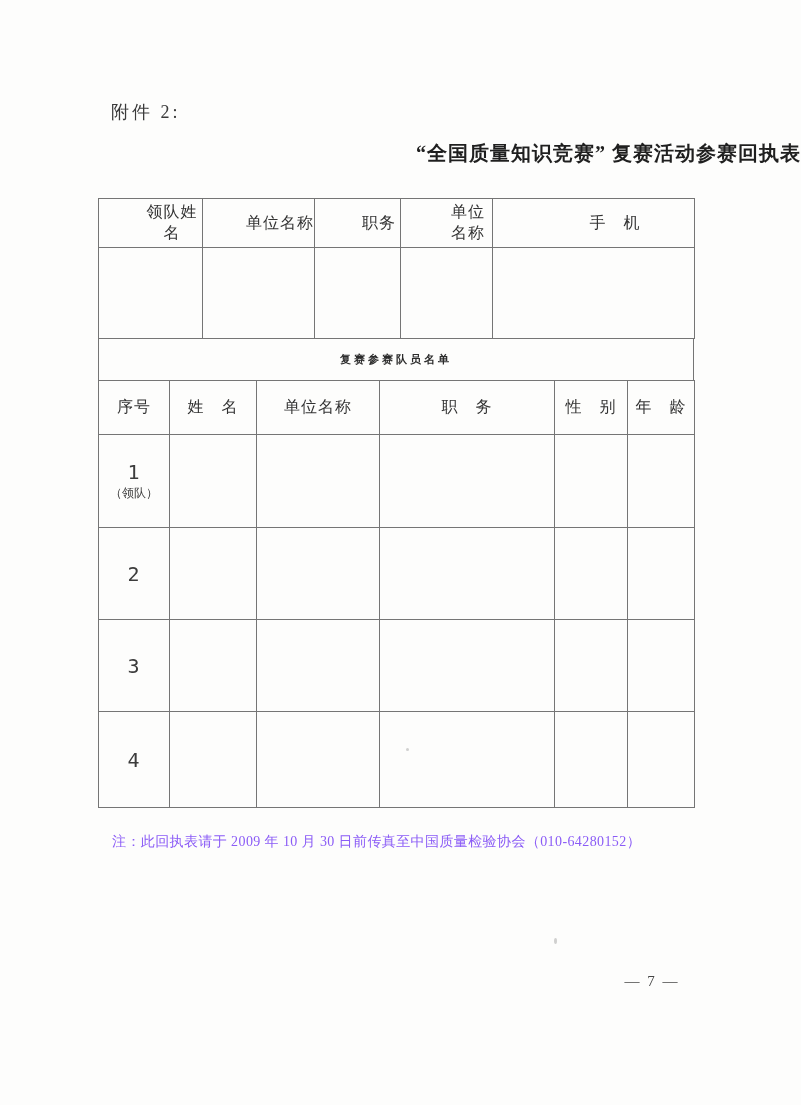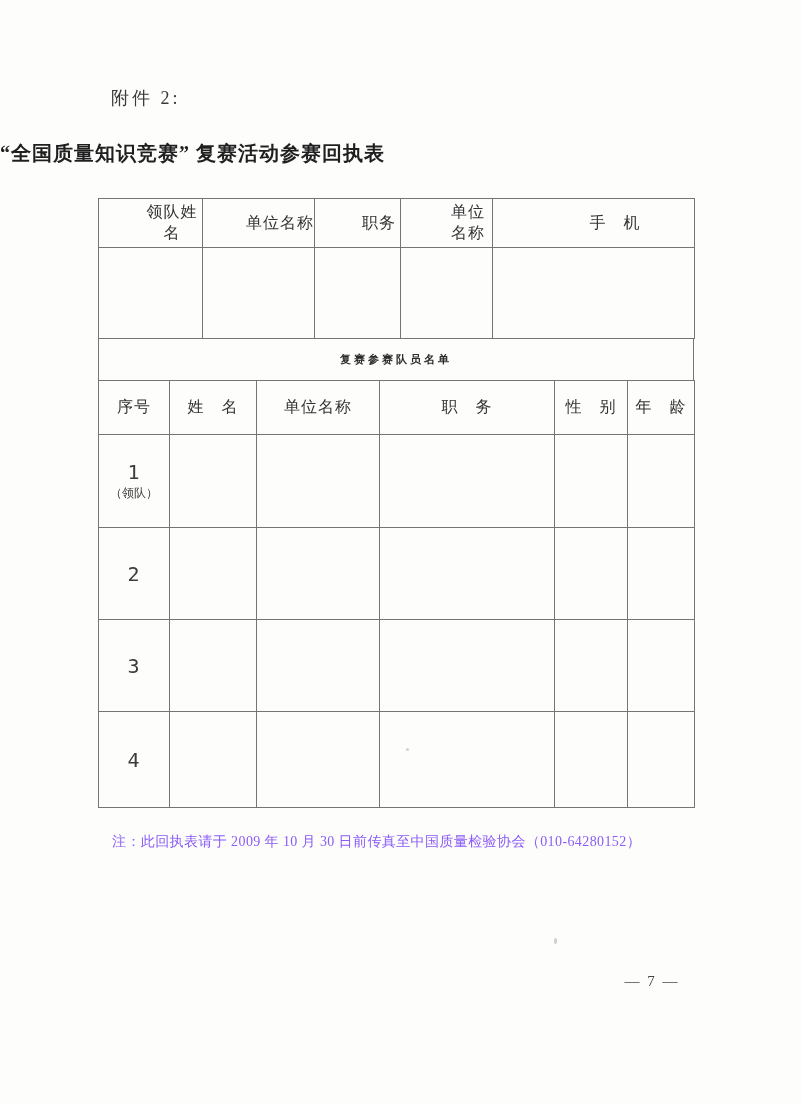--- a/index.html
+++ b/index.html
@@ -9,32 +9,32 @@
     height: 1105px;
     margin: 0 auto;
     background: #fdfdfc;
     font-family: "Liberation Serif", "DejaVu Serif", serif;
     color: #2e2e2e;
     overflow: hidden;
   }
   .attachment {
     position: absolute;
     left: 111px;
-    top: 86px;
+    top: 100px;
     font-size: 18px;
     letter-spacing: 3px;
     color: #3a3a3a;
   }
   .title {
     position: absolute;
     left: 0;
     right: 0;
     top: 140px;
     margin: 0;
-    text-align: left;
+    text-align: right;
     font-size: 20px;
     font-weight: bold;
     letter-spacing: 1px;
     color: #1f1f1f;
   }
   .form {
     position: absolute;
     left: 98px;
     top: 198px;
     width: 596px;

